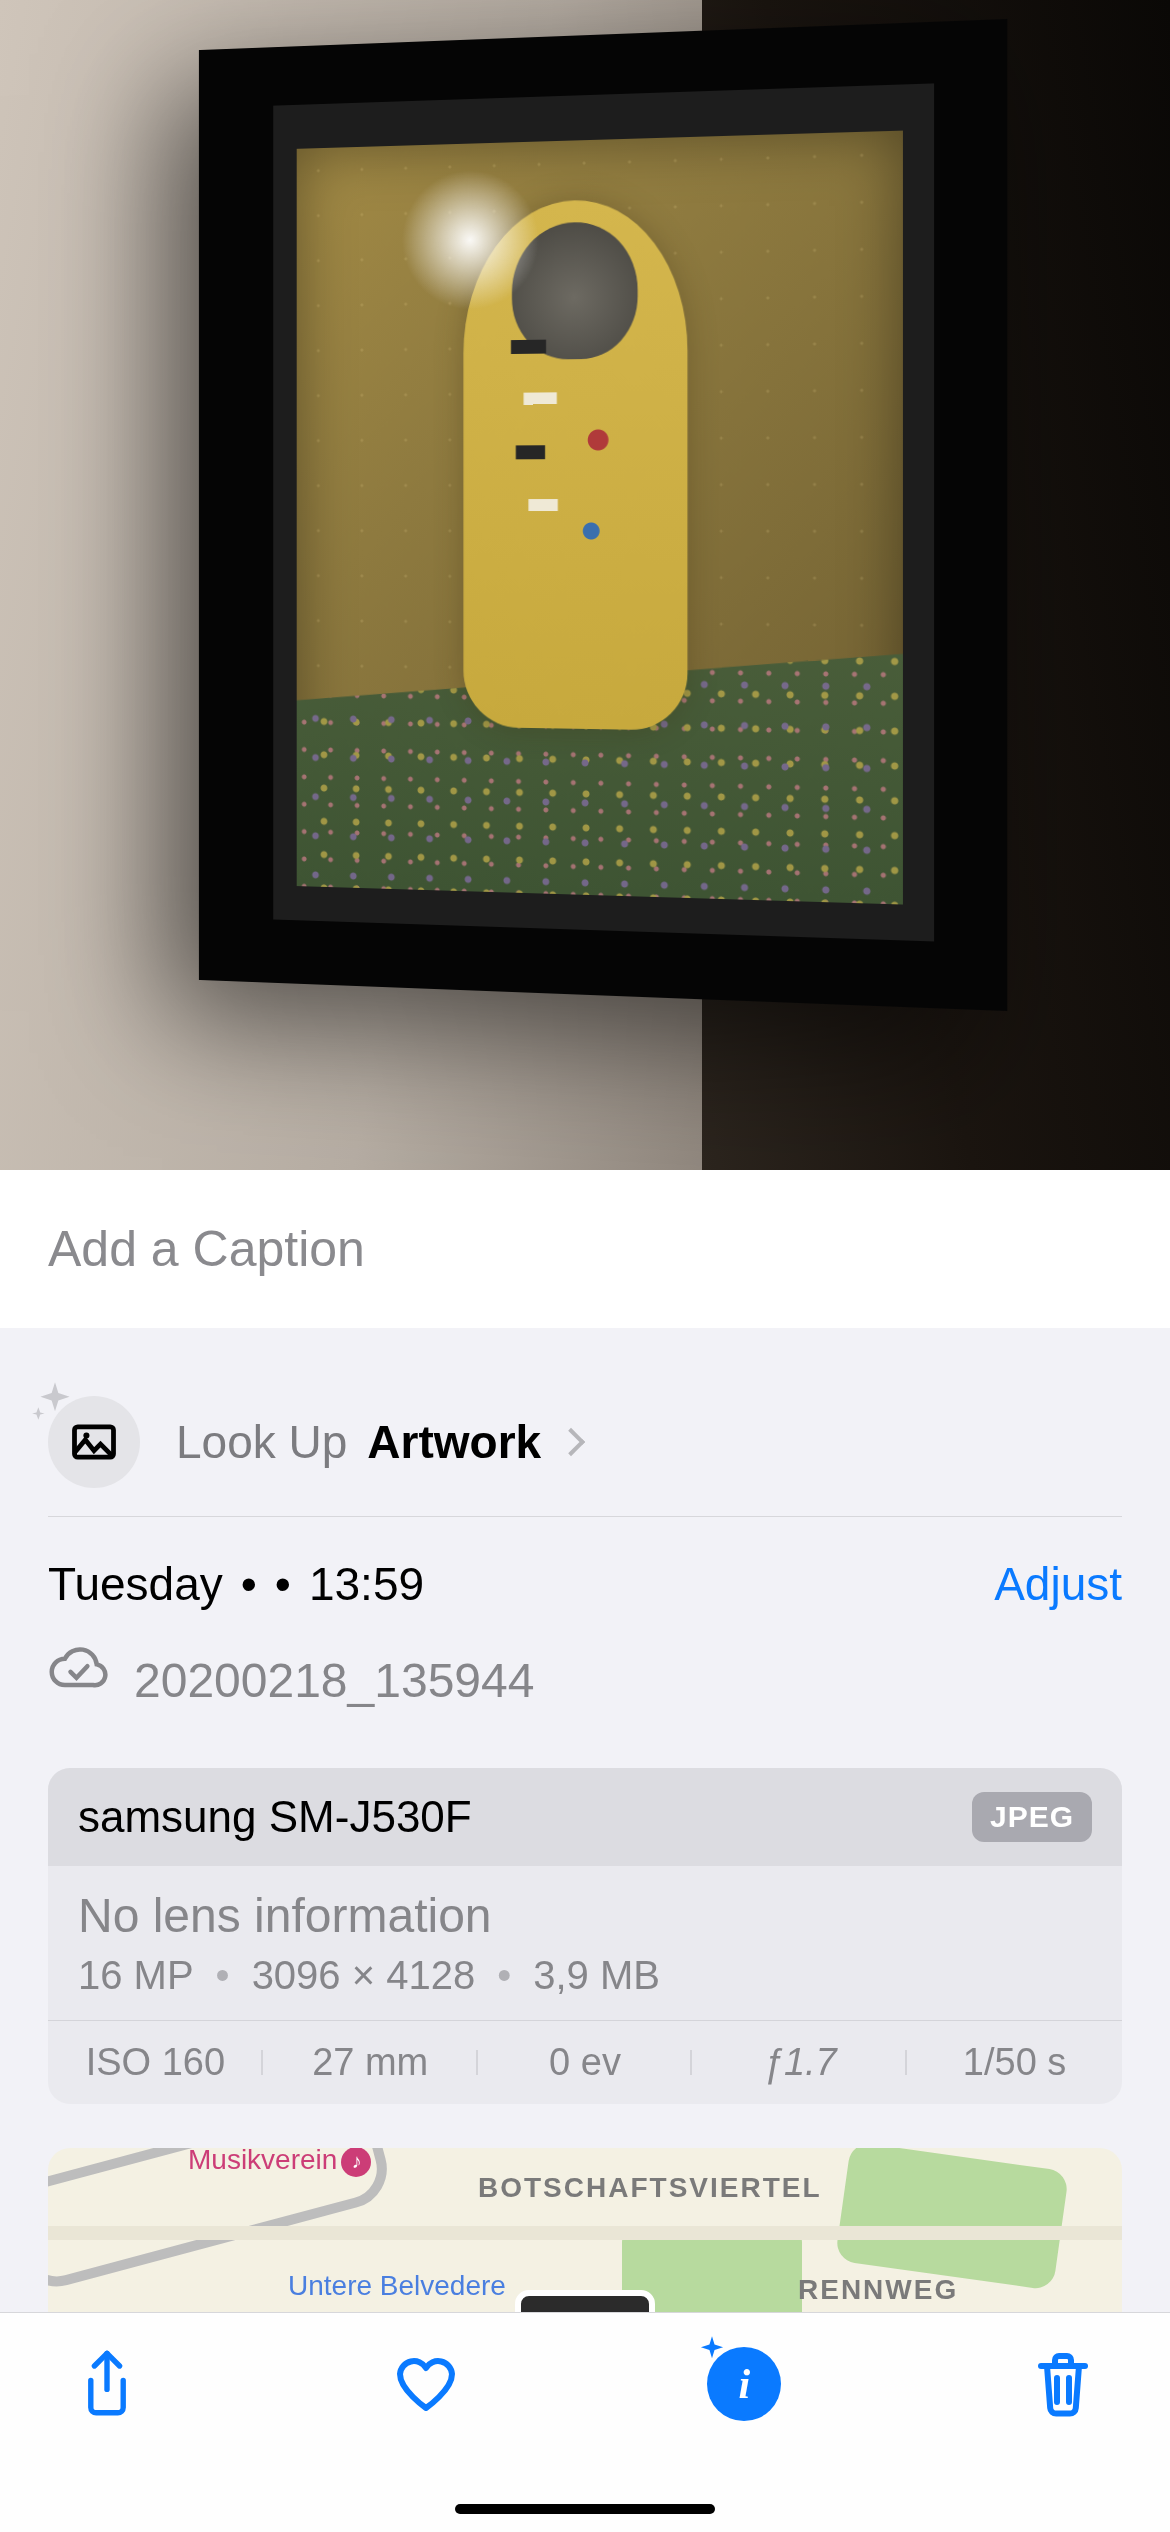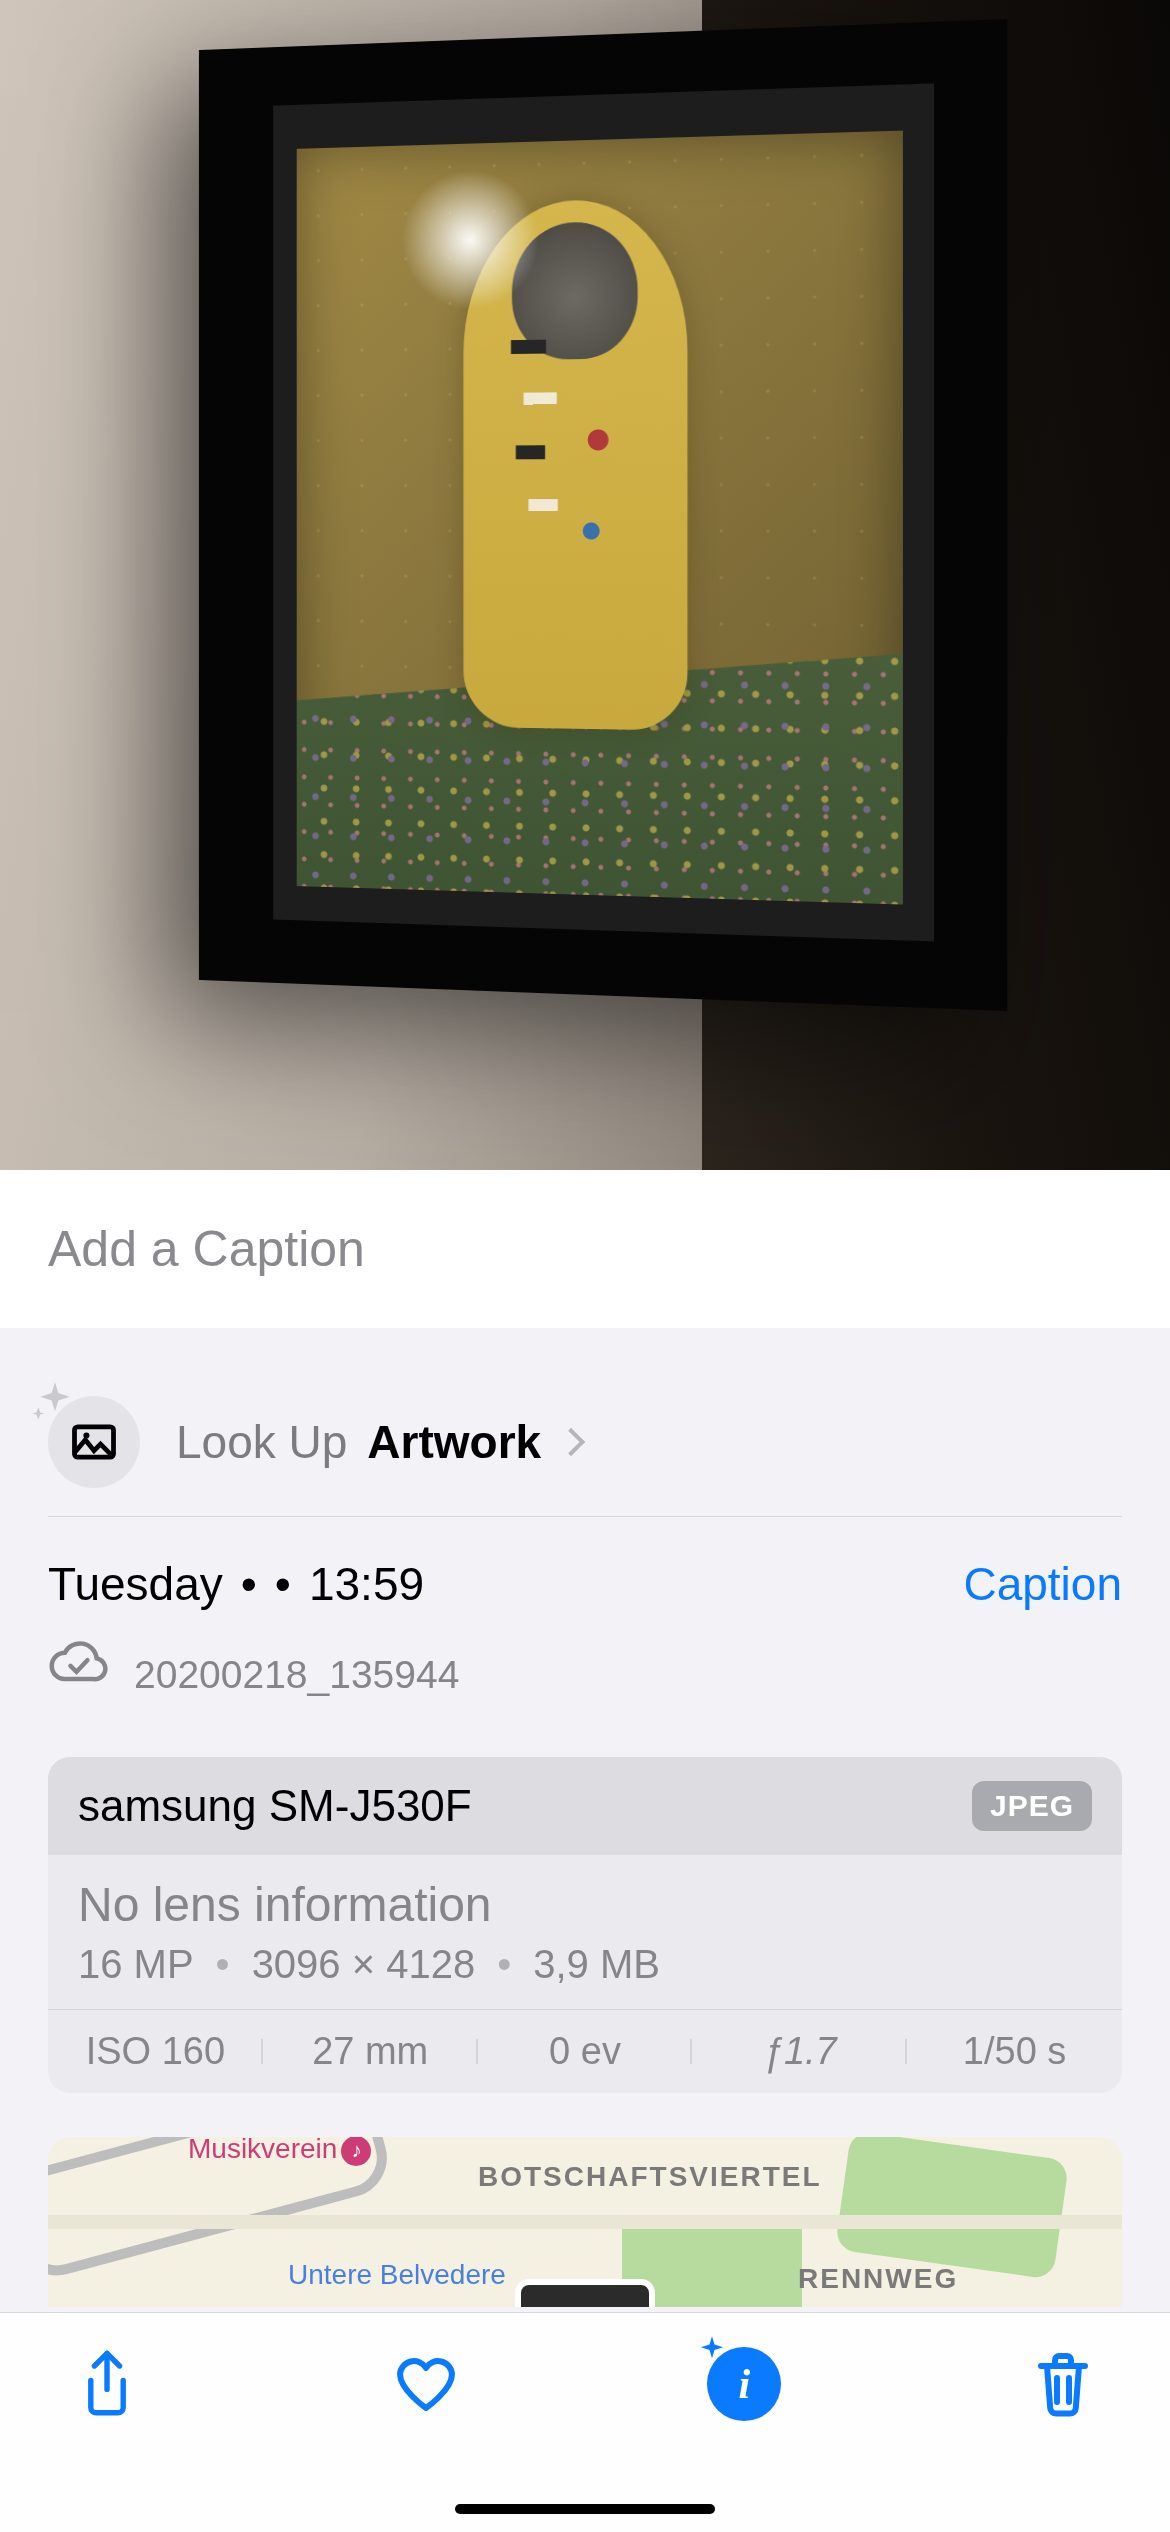--- a/index.html
+++ b/index.html
@@ -67,21 +67,21 @@
   .lookup-text{font-size:46px;color:#7c7c80;display:flex;gap:20px;align-items:center;}
   .lookup-text b{color:#000;font-weight:600;}
 
   .date-block{padding:40px 0 24px 0;}
   .date-line{display:flex;justify-content:space-between;align-items:center;}
   .date-left{font-size:46px;color:#000;display:flex;gap:18px;align-items:center;}
   .date-left .dot{color:#000;}
   .adjust{font-size:46px;color:#0a7aff;font-weight:400;}
   .file-line{display:flex;align-items:center;gap:26px;margin-top:20px;}
   .file-line svg{width:60px;height:48px;}
-  .file-name{font-size:39px;color:#86868a;margin-top:22px;}
+  .file-name{font-size:48px;color:#86868a;margin-top:22px;}
 
   
   .meta-card{margin-top:36px;border-radius:22px;overflow:hidden;background:#eaeaef;}
   .meta-row1{display:flex;align-items:center;justify-content:space-between;
     padding:24px 30px;background:#dcdce1;}
   .camera-name{font-size:44px;color:#000;font-weight:400;}
   .jpeg-pill{background:#a9a9b0;color:#fff;font-size:30px;font-weight:600;
     padding:8px 18px;border-radius:12px;letter-spacing:1px;}
   .meta-row2{padding:22px 30px;border-bottom:1px solid #d4d4d9;}
   .lens-line{font-size:48px;color:#86868a;}
@@ -170,21 +170,21 @@
     </div>
 
     <div class="date-block">
       <div class="date-line">
         <div class="date-left">
           <span>Tuesday</span>
             <span class="dot">•</span>
             <span class="dot">•</span>
           <span>13:59</span>
         </div>
-        <span class="adjust">Caption</span>
+        <span class="adjust">Adjust</span>
       </div>
       <div class="file-line">
         <svg viewBox="0 0 32 24">
           <path d="M24 20H9a7 7 0 010-14 9 9 0 0117 3 5.5 5.5 0 01-2 11z" fill="none" stroke="#86868a" stroke-width="2.4"></path>
           <path d="M12 13l3.2 3.2L21 10" fill="none" stroke="#86868a" stroke-width="2.4" stroke-linecap="round"></path>
         </svg>
         <span class="file-name">20200218_135944</span>
       </div>
     </div>
 

